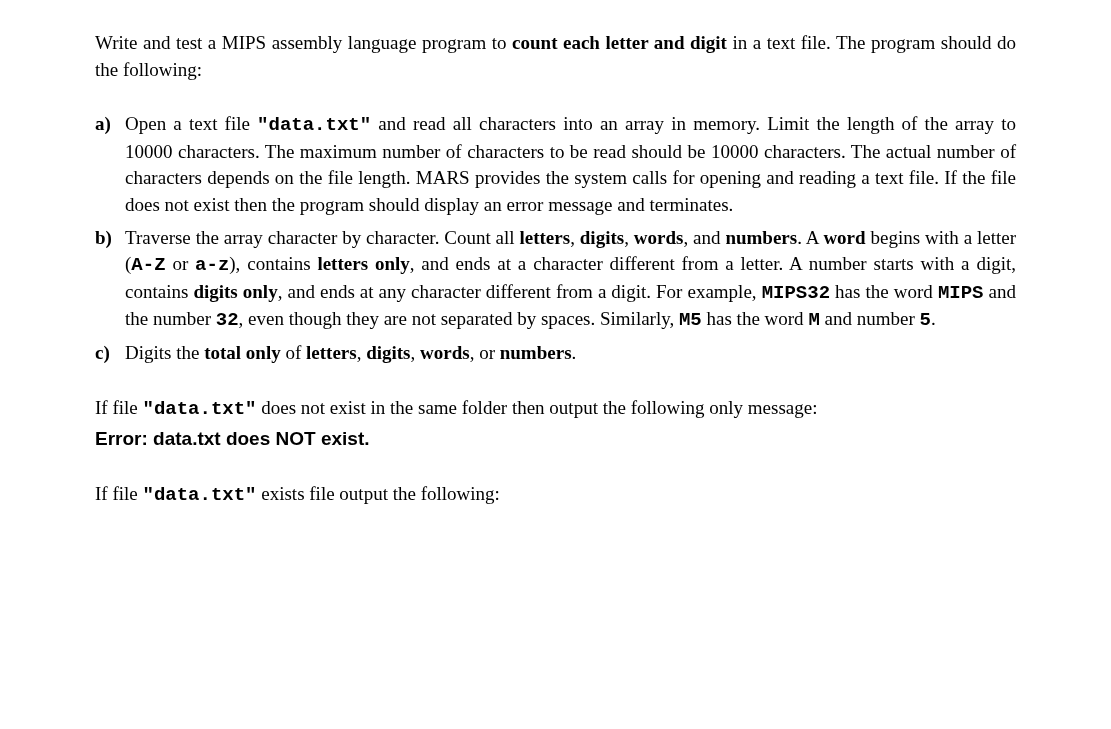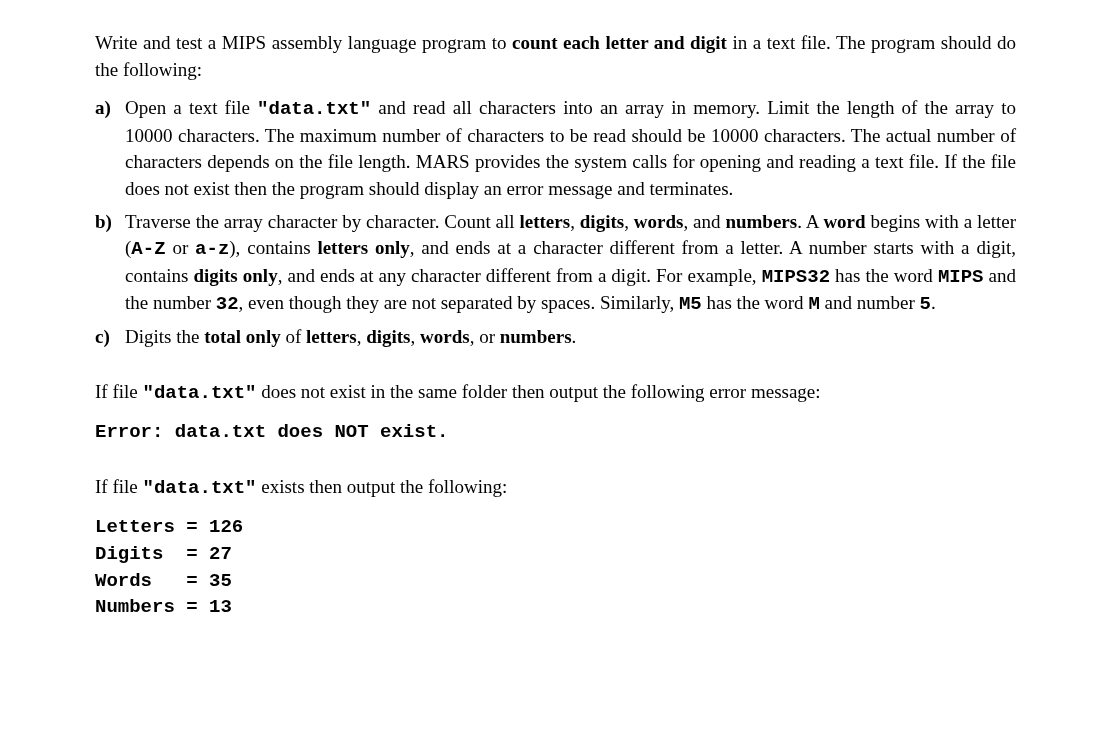--- a/index.html
+++ b/index.html
@@ -11,21 +11,21 @@
       font-family: "Times New Roman", Times, serif;
       font-size: 19px;
       line-height: 1.4;
       background: #ffffff;
       color: #000000;
       padding: 30px 95px 40px 95px;
       width: 1111px;
       text-align: justify;
     }
     .intro {
-      margin-bottom: 12px;
+      margin-bottom: 28px;
     }
     .bold {
       font-weight: bold;
     }
     .mono {
       font-family: "Courier New", Courier, monospace;
       font-weight: bold;
     }
     ol.list {
       list-style: none;
@@ -42,24 +42,24 @@
       flex-shrink: 0;
     }
     .li-content {
       flex: 1;
       text-align: justify;
     }
     .para {
       margin-bottom: 28px;
     }
     .output-block {
-      font-family: Liberation Mono, monospace;
+      font-family: Liberation Sans, sans-serif;
       font-weight: bold;
       white-space: pre;
-      margin-top: 13px;
+      margin-top: 4px;
     }
   </style>
 </head>
 <body>
 
 <p class="intro">
   <span>Write and test a MIPS assembly language program to </span><span class="bold">count each letter and digit</span><span> in a text file. The program should do the following:</span>
 </p>
 
 <ol class="list">
@@ -81,23 +81,19 @@
   <li>
     <span class="marker">c)</span>
     <span class="li-content">
       <span>Digits the </span><span class="bold">total only</span><span> of </span><span class="bold">letters</span><span>, </span><span class="bold">digits</span><span>, </span><span class="bold">words</span><span>, or </span><span class="bold">numbers</span><span>.</span>
     </span>
   </li>
 
 </ol>
 
 <div class="para">
-  <span>If file </span><span class="mono">"data.txt"</span><span> does not exist in the same folder then output the following error message:</span>
+  <span>If file </span><span class="mono">"data.txt"</span><span> does not exist in the same folder then output the following only message:</span>
   <div class="output-block">Error: data.txt does NOT exist.</div>
 </div>
 
 <div>
-  <span>If file </span><span class="mono">"data.txt"</span><span> exists then output the following:</span>
-  <div class="output-block">Letters = 126
-Digits  = 27
-Words   = 35
-Numbers = 13</div>
+  <span>If file </span><span class="mono">"data.txt"</span><span> exists file output the following:</span>
 </div>
 
 </body></html>

